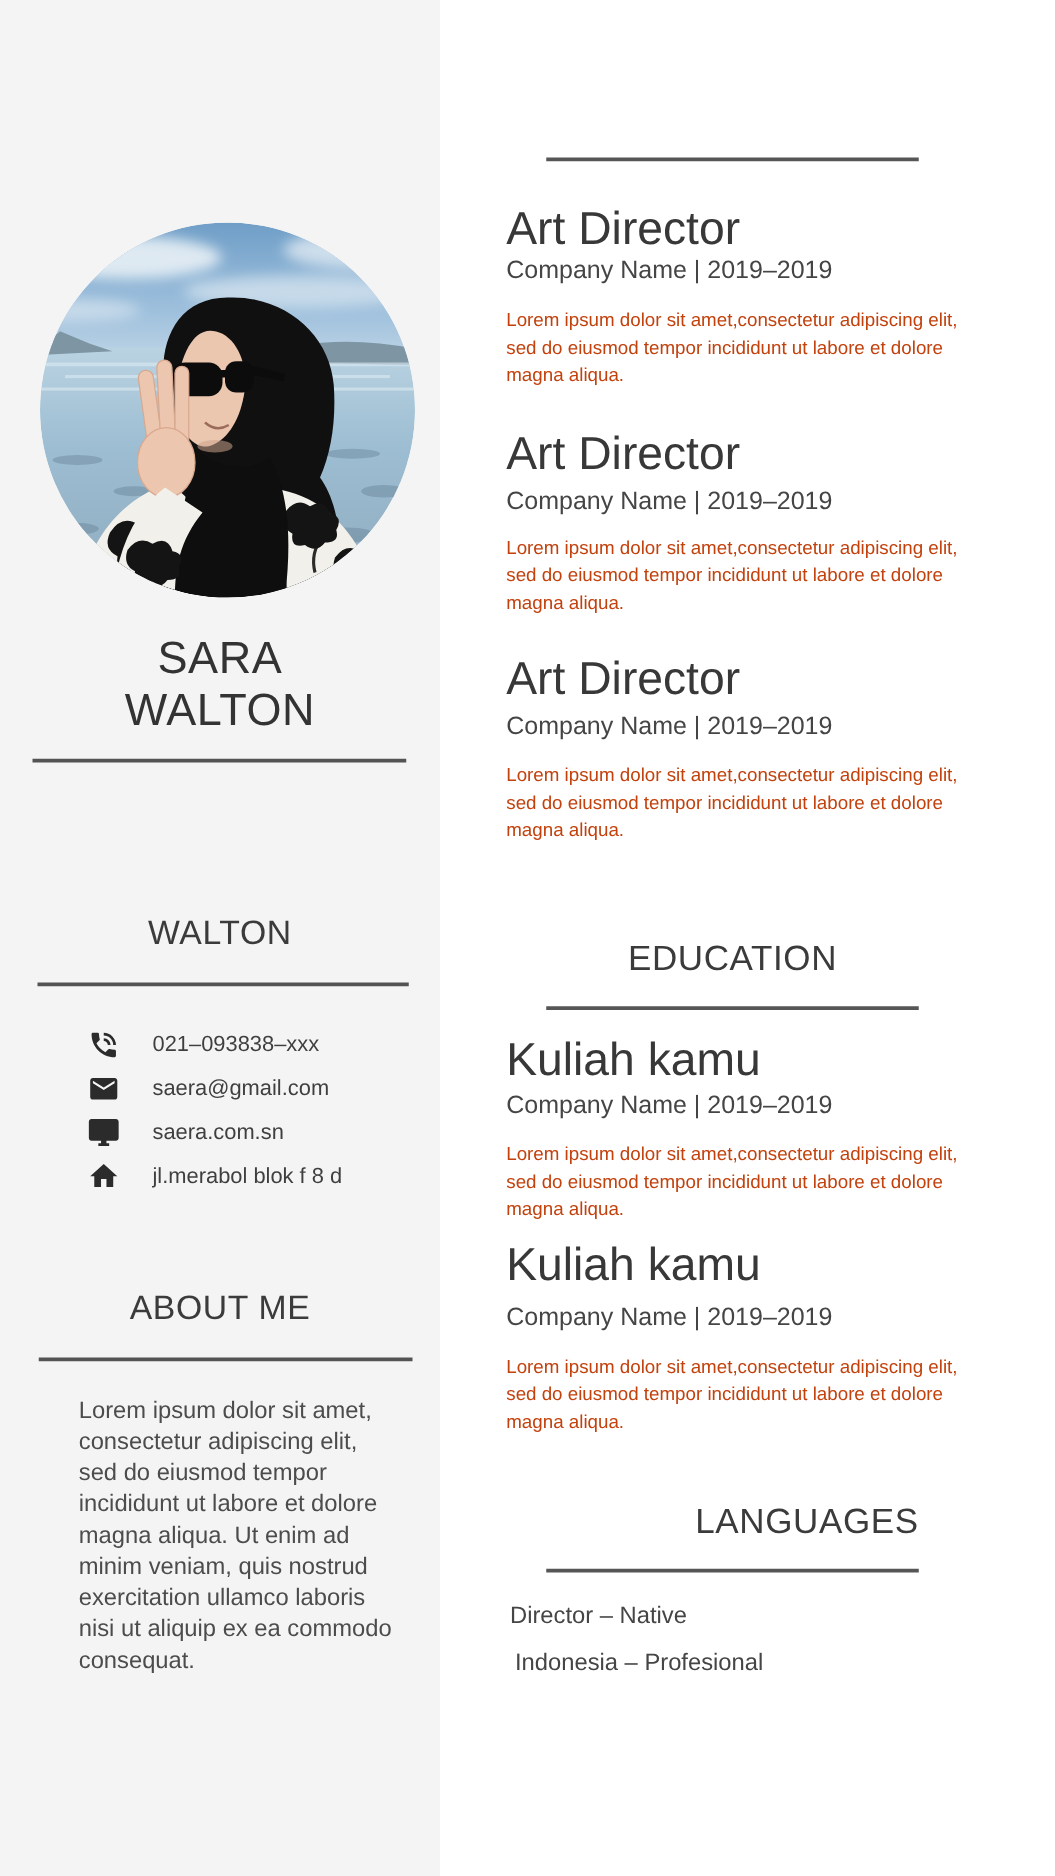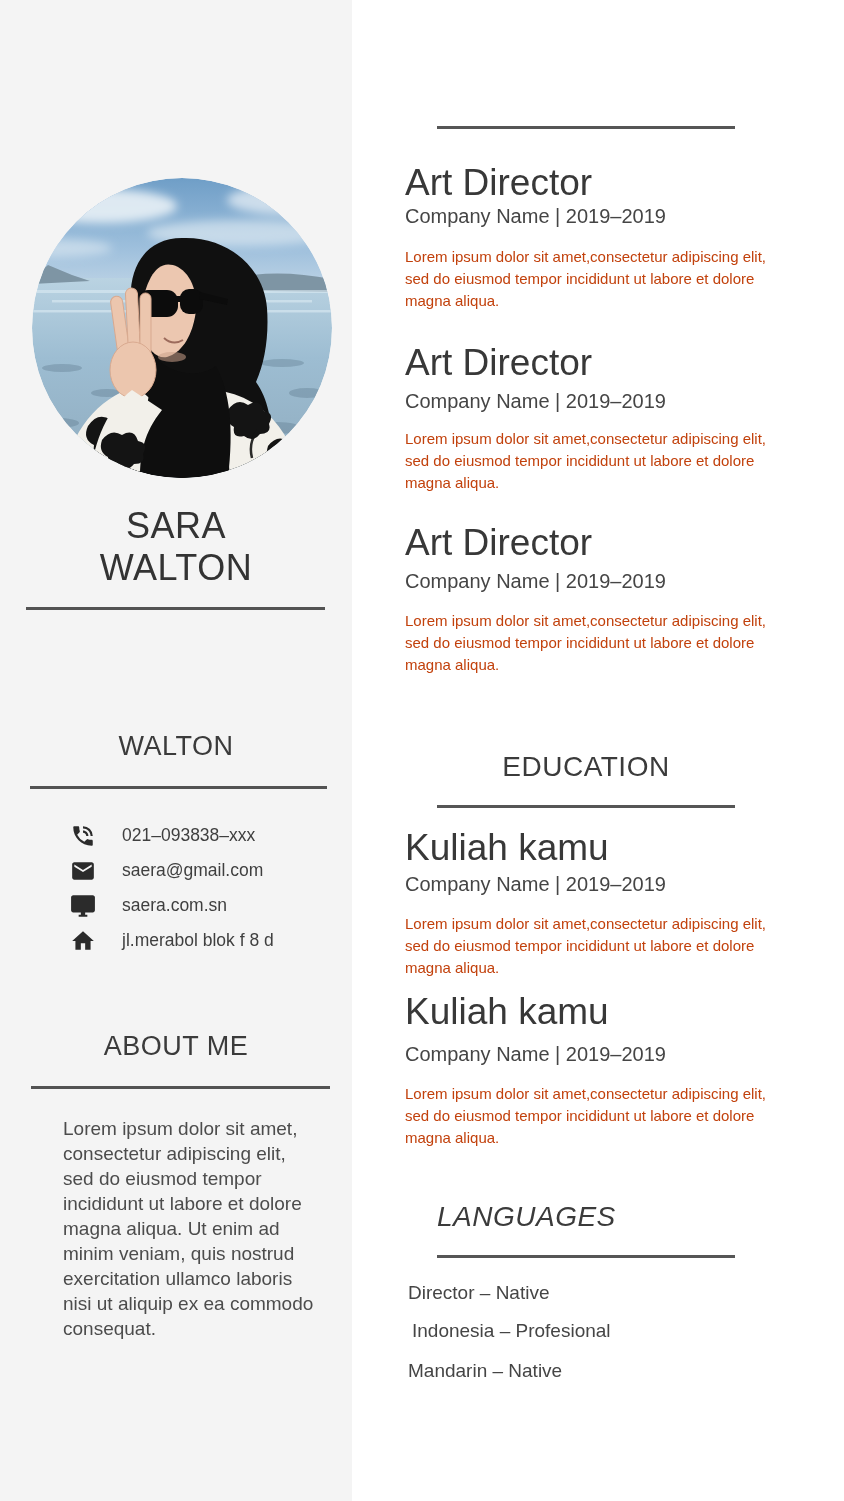--- a/index.html
+++ b/index.html
@@ -18,21 +18,21 @@
   .role{left:0;top:628px;width:352px;text-align:center;font-size:24px;letter-spacing:0.5px;color:#3d3d3d;}
   .side-head{left:0;width:352px;text-align:center;font-size:27px;letter-spacing:0.5px;color:#3b3b3b;}
   .contact-list{left:0;top:822px;width:352px;}
   .contact-row{position:absolute;left:0;width:352px;height:35px;}
   .contact-row .cicon{position:absolute;left:70px;top:1px;width:26px;height:26px;}
   .contact-row .cval{position:absolute;left:122px;top:3px;font-size:17.5px;color:#3f3f3f;}
   .about-text{left:63px;top:1116px;width:260px;font-size:19px;line-height:25px;color:#4c4c4c;}
 
   
   .sec-head{left:85px;width:298px;text-align:center;font-size:28px;letter-spacing:0.5px;color:#3b3b3b;}
-  .sec-head.left{text-align:left;font-style:italic;}
+  .sec-head.left{text-align:right;}
   .sec-underline{left:85px;width:298px;height:3px;background:#565656;}
   .entry-title{left:53px;width:430px;font-size:37px;color:#383838;}
   .entry-company{left:53px;width:430px;font-size:20px;color:#454545;}
   .entry-desc{left:53px;width:436px;font-size:15px;line-height:22px;color:#c2410c;}
   .lang-item{left:56px;width:420px;font-size:19px;color:#454545;}
   svg{display:block;}
 </style>
 </head>
 <body>
 
@@ -230,16 +230,15 @@
     <div class="abs entry-company" style="top:1043px;">Company Name | 2019–2019</div>
     <div class="abs entry-desc pre" style="top:1083px;">Lorem ipsum dolor sit amet,consectetur adipiscing elit,
  sed do eiusmod tempor incididunt ut labore et dolore
 magna aliqua.</div>
 
     <div class="abs sec-head left" style="top:1201px;">LANGUAGES</div>
     <div class="abs sec-underline" style="top:1255px;"></div>
 
     <div class="abs lang-item" style="top:1282px;">Director – Native</div>
     <div class="abs lang-item" style="top:1320px;left:60px;">Indonesia – Profesional</div>
-    <div class="abs lang-item" style="top:1360px;">Mandarin – Native</div>
   </div>
 
 </div>
 
 </body></html>

